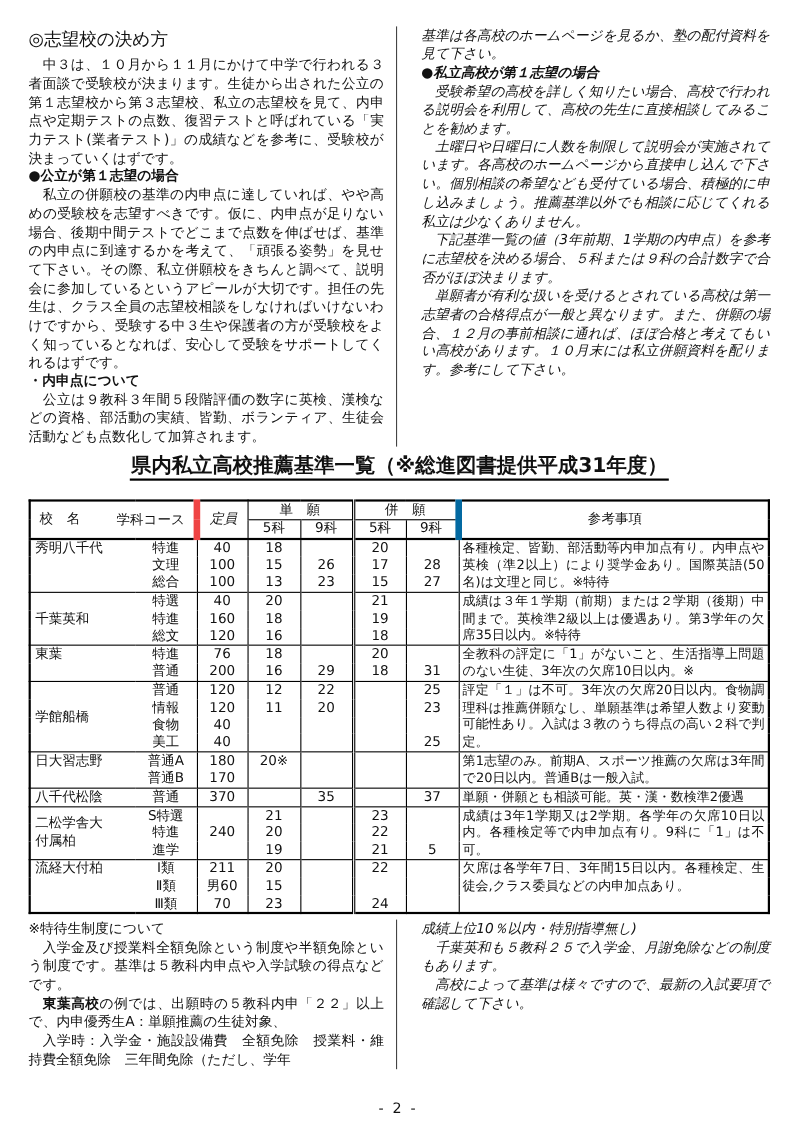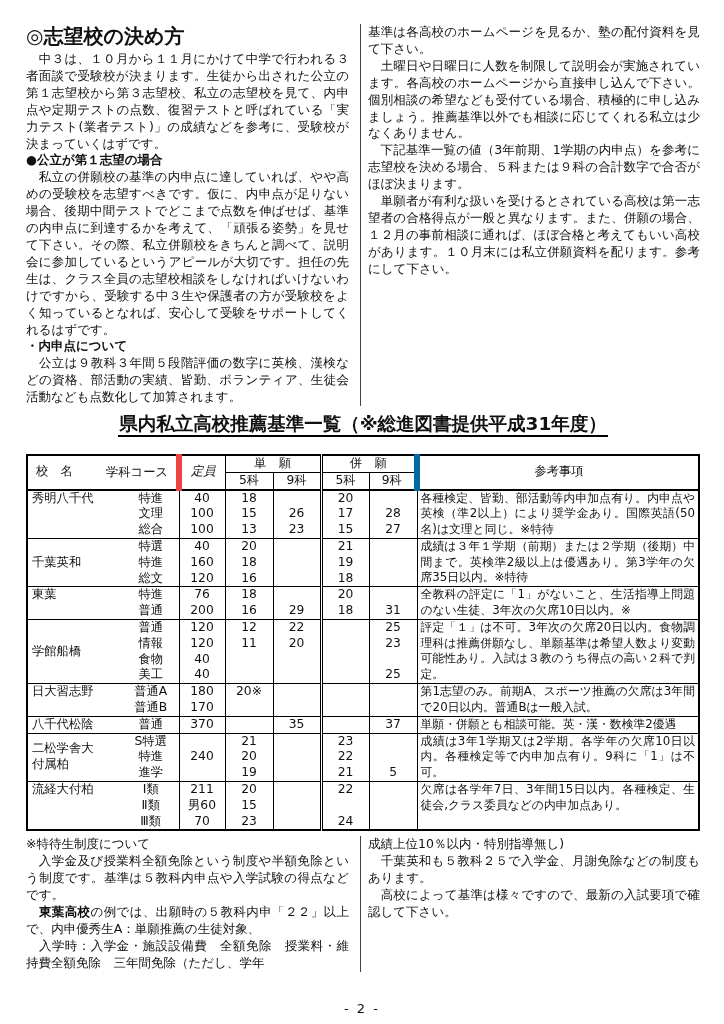--- a/index.html
+++ b/index.html
@@ -8,23 +8,23 @@
     background:#ffffff;color:#111;
     font-family:"DejaVu Sans","Liberation Sans",sans-serif;
     position:relative;overflow:hidden;
   }
   .page{box-sizing:border-box;width:724px;height:1024px;padding:24px 24px 8px 26px;}
 
   
   .two-col{display:flex;align-items:stretch;}
   .col{box-sizing:border-box;}
   .col-l{width:334px;padding-right:11px;}
-  .col-r{flex:1;border-left:1px solid #444;padding-left:7px;}
+  .col-r{flex:1;border-left:1px solid #444;padding-left:22px;font-style:italic;}
   .two-col p{margin:0;font-size:12.5px;line-height:16.9px;text-align:justify;}
-  .doc-heading{font-size:20px;font-weight:bold;margin:0 0 3px 0;line-height:24px;}
+  .doc-heading{font-size:16px;font-weight:normal;margin:0 0 3px 0;line-height:24px;}
   .subhead{font-weight:bold;}
   .two-col strong{font-weight:bold;}
 
   
   .table-title{text-align:center;margin:7px 0 19px 0;font-size:18.5px;font-weight:bold;line-height:22px;}
   .table-title span{border-bottom:2px solid #000;padding:0 1px 1px 1px;}
 
   
   table.criteria{
     border-collapse:collapse;width:100%;table-layout:fixed;
@@ -75,20 +75,22 @@
     <div class="col col-l">
       <h1 class="doc-heading">◎志望校の決め方</h1>
       <p>　中３は、１０月から１１月にかけて中学で行われる３者面談で受験校が決まります。生徒から出された公立の第１志望校から第３志望校、私立の志望校を見て、内申点や定期テストの点数、復習テストと呼ばれている「実力テスト(業者テスト)」の成績などを参考に、受験校が決まっていくはずです。</p>
       <p class="subhead">●公立が第１志望の場合</p>
       <p>　私立の併願校の基準の内申点に達していれば、やや高めの受験校を志望すべきです。仮に、内申点が足りない場合、後期中間テストでどこまで点数を伸ばせば、基準の内申点に到達するかを考えて、「頑張る姿勢」を見せて下さい。その際、私立併願校をきちんと調べて、説明会に参加しているというアピールが大切です。担任の先生は、クラス全員の志望校相談をしなければいけないわけですから、受験する中３生や保護者の方が受験校をよく知っているとなれば、安心して受験をサポートしてくれるはずです。</p>
       <p class="subhead">・内申点について</p>
       <p>　公立は９教科３年間５段階評価の数字に英検、漢検などの資格、部活動の実績、皆勤、ボランティア、生徒会活動なども点数化して加算されます。</p>
     </div>
     <div class="col col-r">
       <p>基準は各高校のホームページを見るか、塾の配付資料を見て下さい。</p>
+      <p class="subhead">●私立高校が第１志望の場合</p>
+      <p>　受験希望の高校を詳しく知りたい場合、高校で行われる説明会を利用して、高校の先生に直接相談してみることを勧めます。</p>
       <p>　土曜日や日曜日に人数を制限して説明会が実施されています。各高校のホームページから直接申し込んで下さい。個別相談の希望なども受付ている場合、積極的に申し込みましょう。推薦基準以外でも相談に応じてくれる私立は少なくありません。</p>
       <p>　下記基準一覧の値（3年前期、1学期の内申点）を参考に志望校を決める場合、５科または９科の合計数字で合否がほぼ決まります。</p>
       <p>　単願者が有利な扱いを受けるとされている高校は第一志望者の合格得点が一般と異なります。また、併願の場合、１２月の事前相談に通れば、ほぼ合格と考えてもいい高校があります。１０月末には私立併願資料を配ります。参考にして下さい。</p>
     </div>
   </div>
 
   <div class="table-title">
     <span>県内私立高校推薦基準一覧（※総進図書提供平成31年度）</span>
   </div>
 

